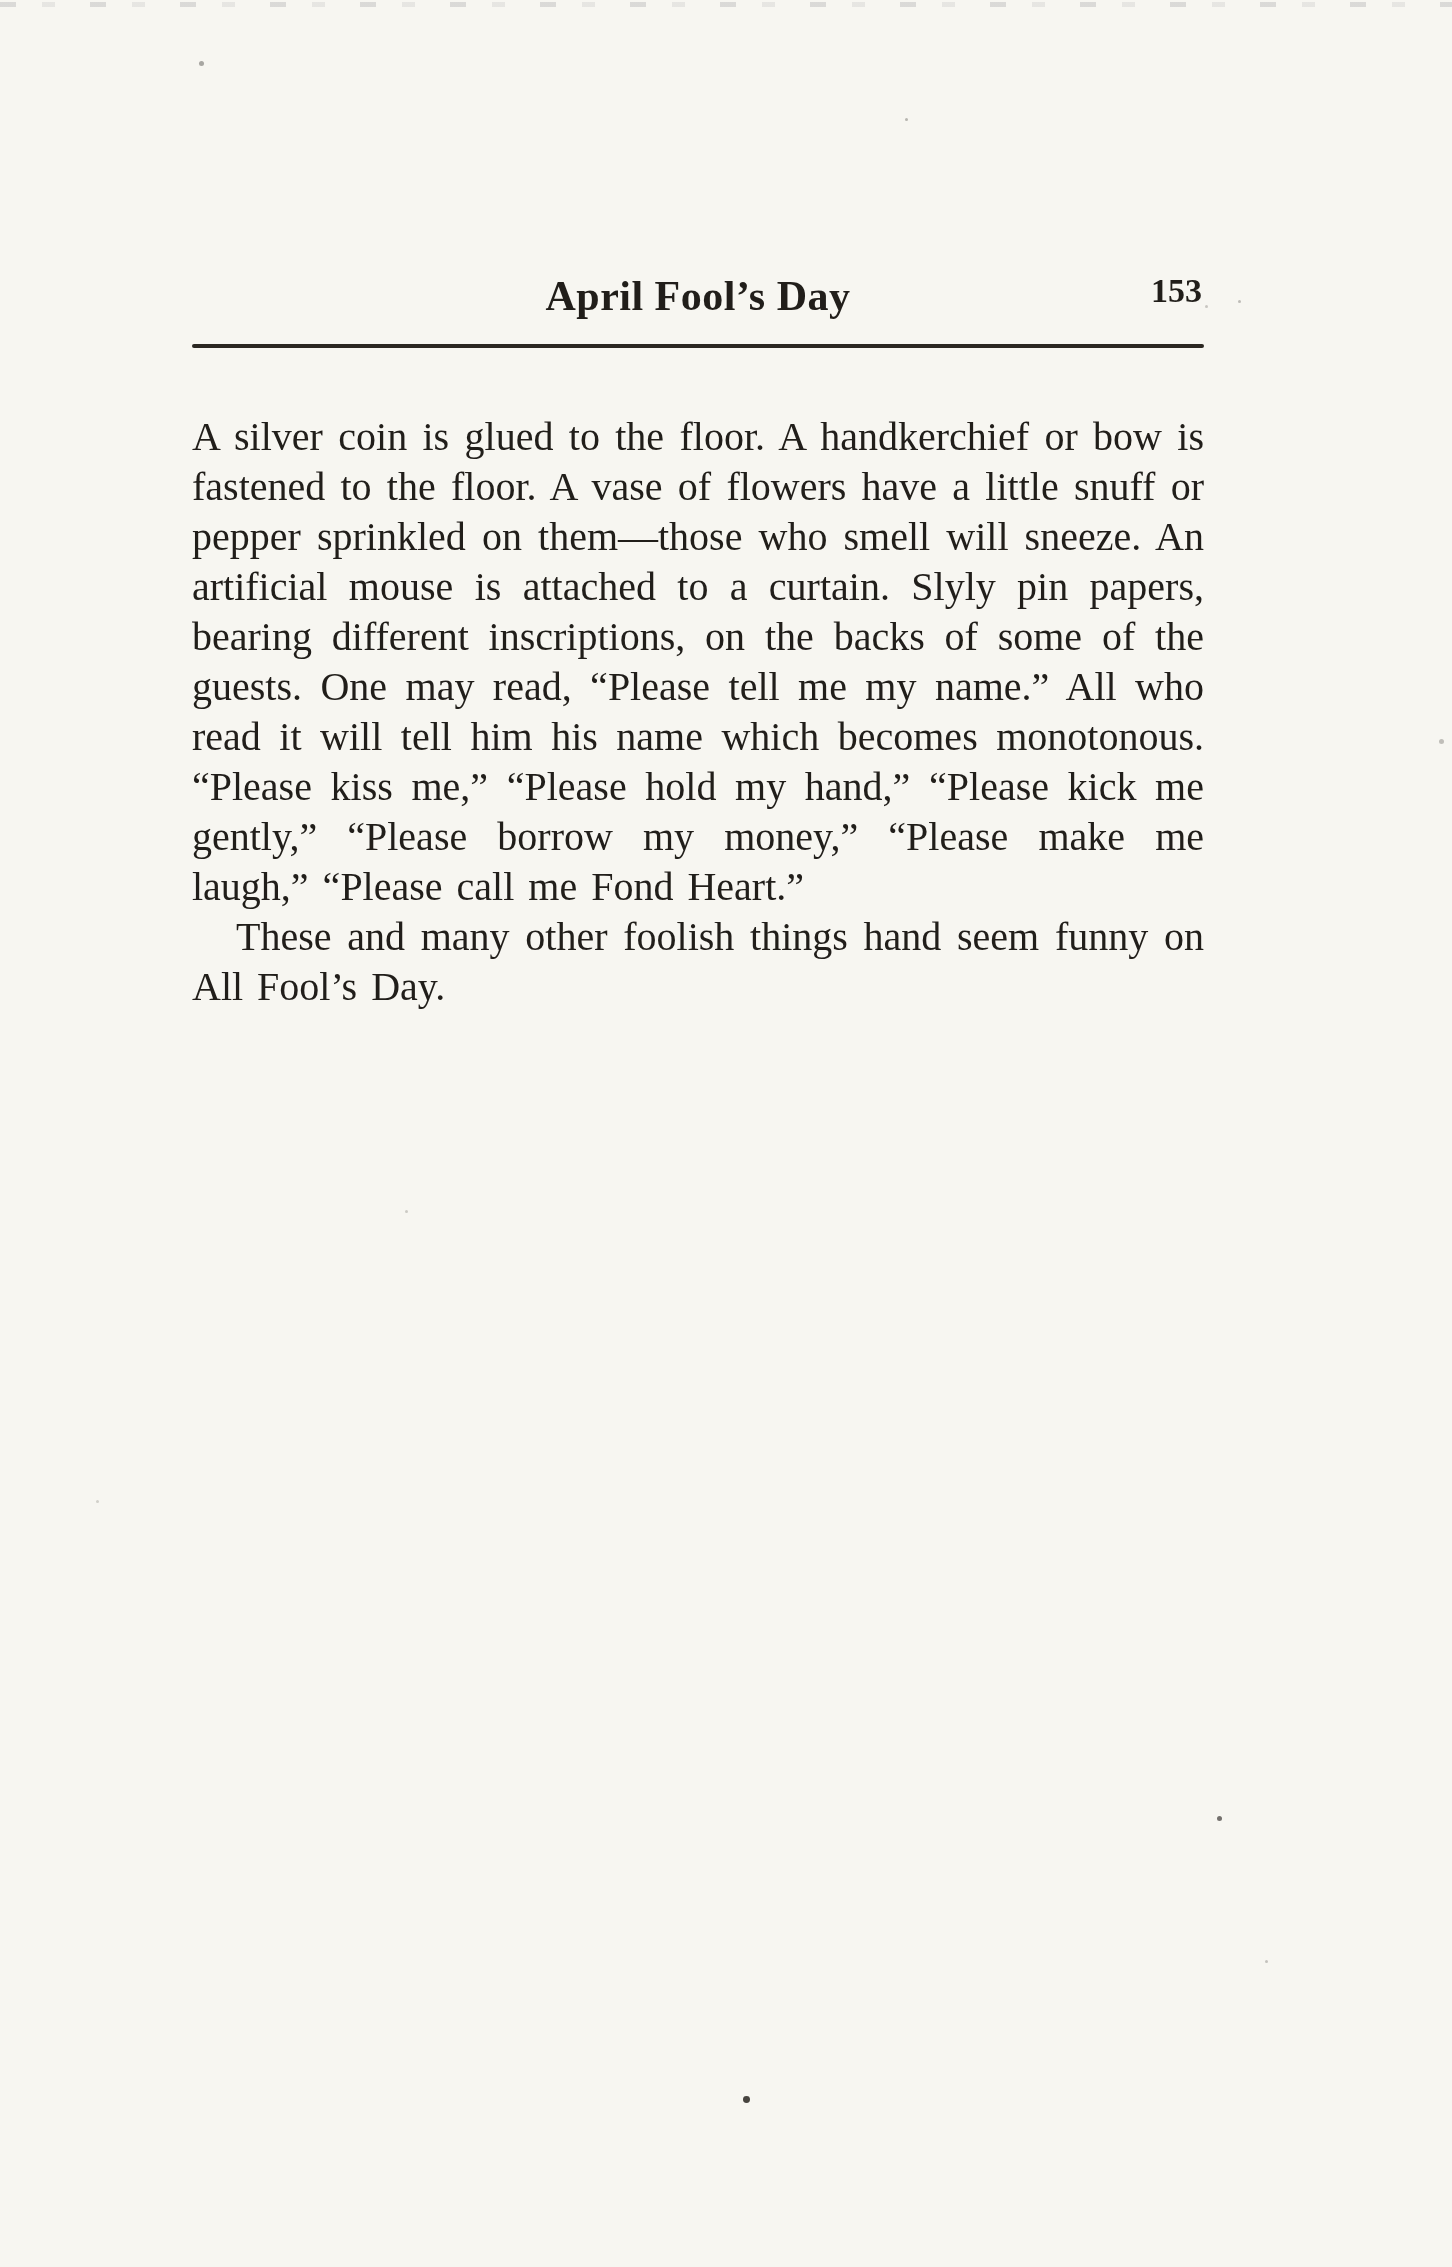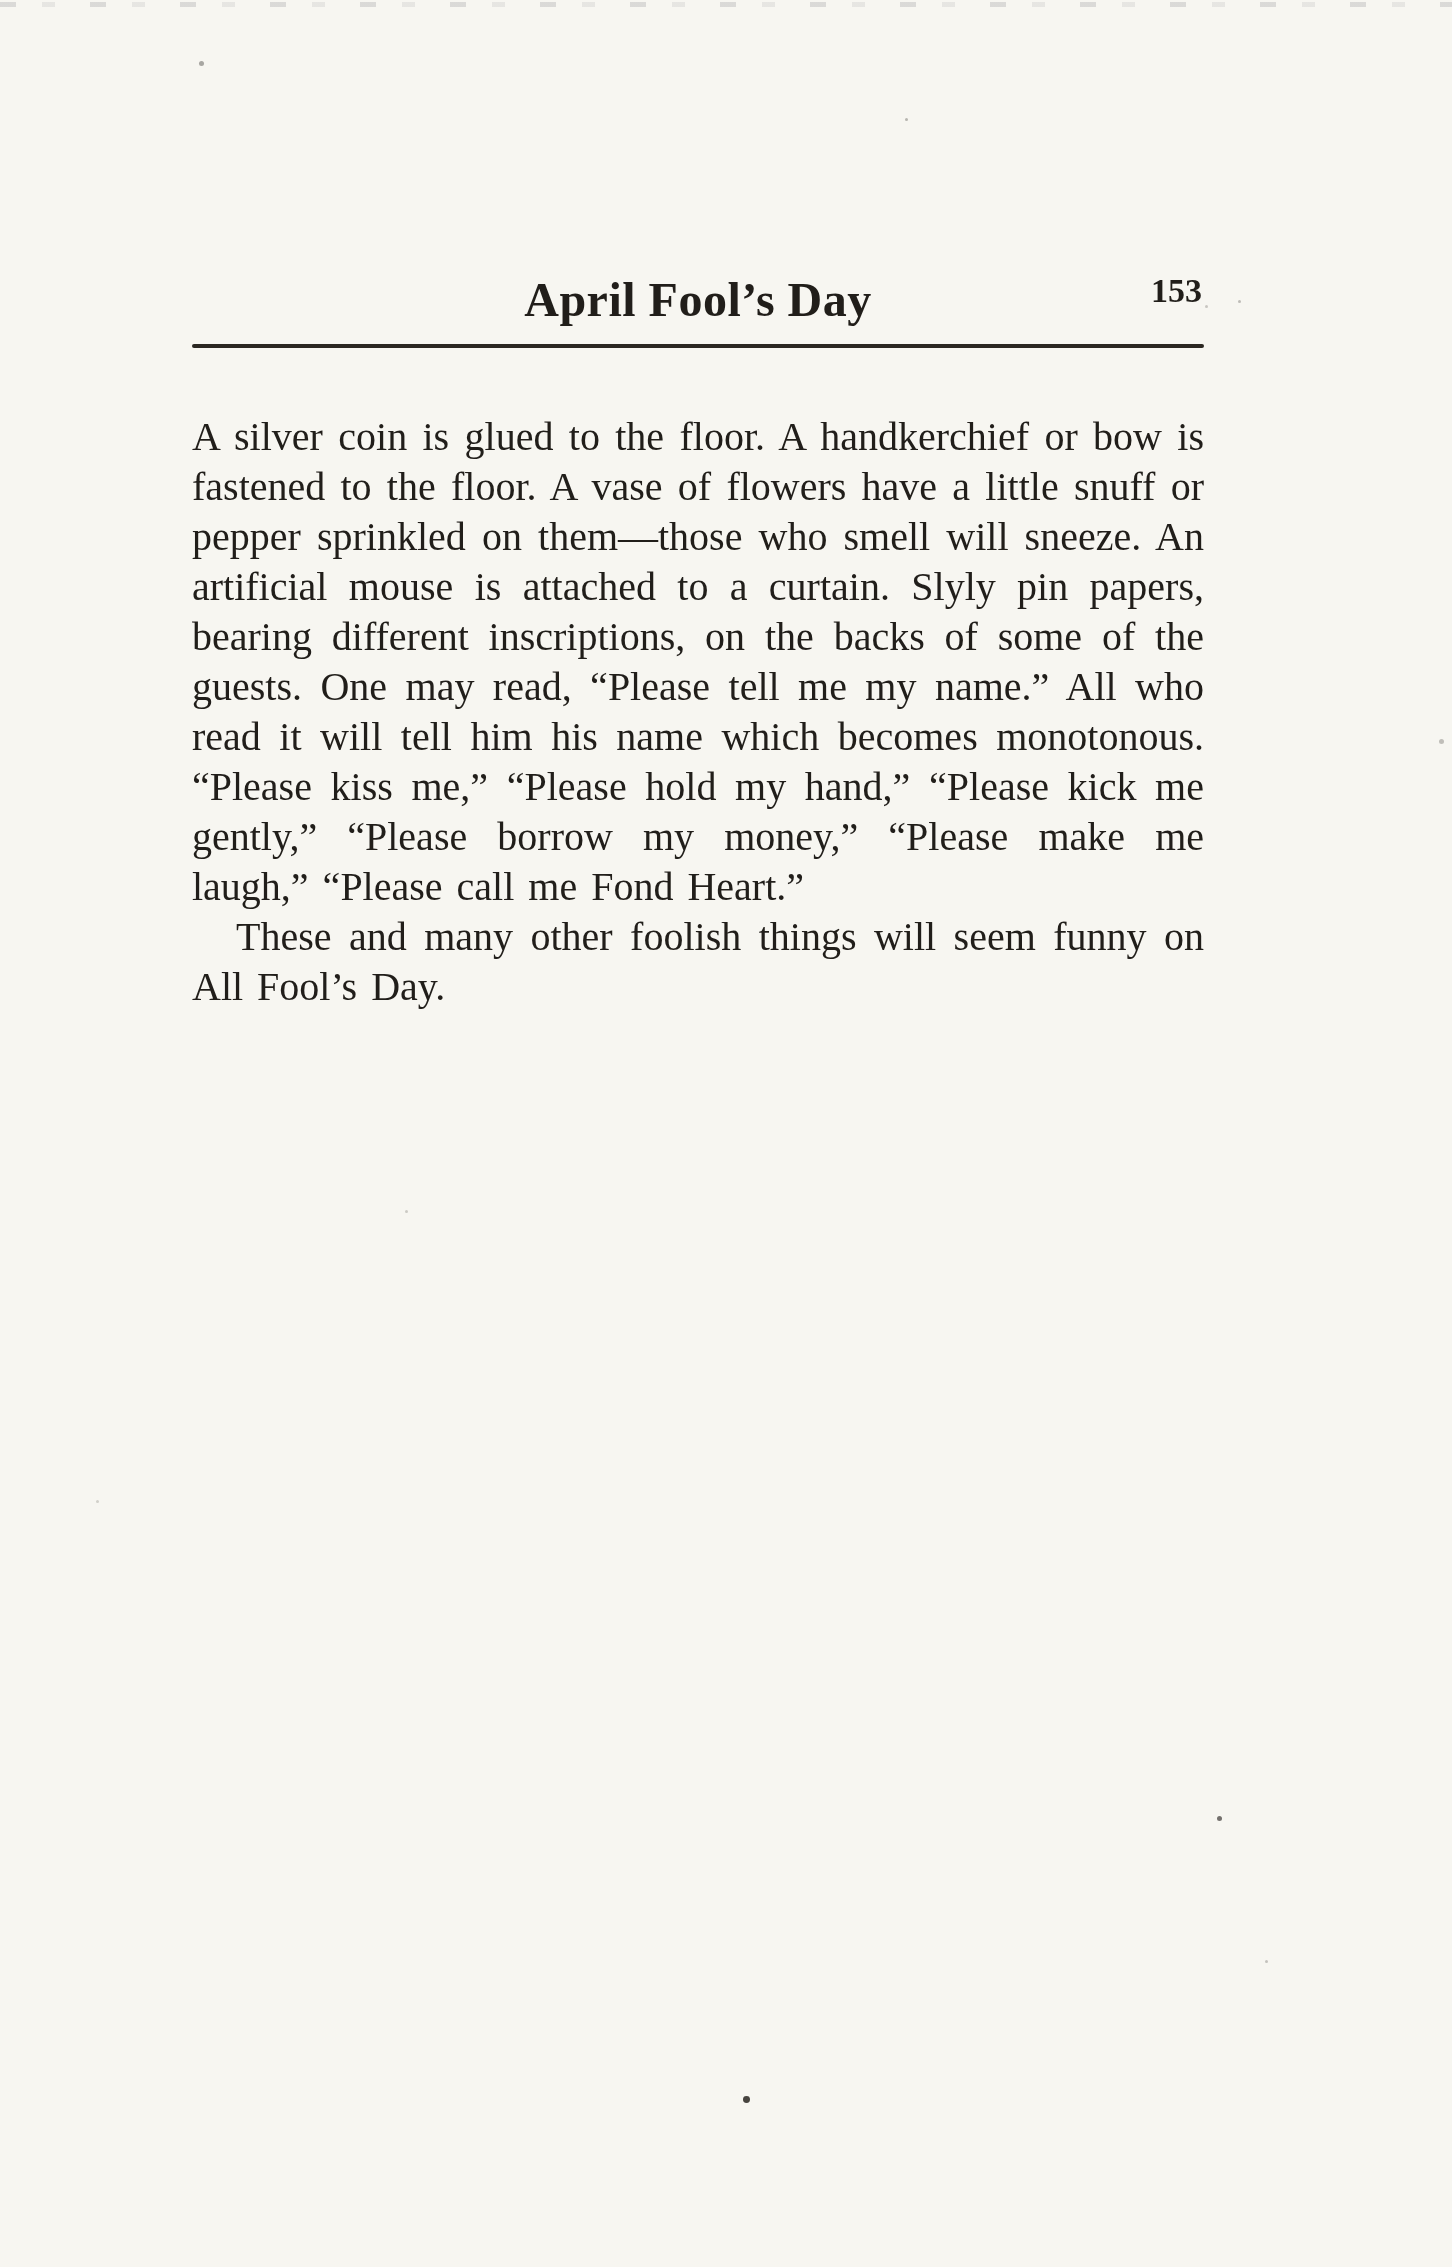--- a/index.html
+++ b/index.html
@@ -60,21 +60,21 @@
     top: 272px;
     width: 1012px;
   }
   .running-header {
     position: relative;
     height: 58px;
   }
   .header-title {
     display: block;
     text-align: center;
-    font-size: 48px;
+    font-size: 42px;
     font-weight: 700;
     letter-spacing: 0.5px;
     white-space: nowrap;
   }
   .page-number {
     position: absolute;
     right: 2px;
     top: 0;
     font-size: 34px;
     font-weight: 700;
@@ -112,17 +112,17 @@
 
     <header class="running-header">
       <span class="header-title">April Fool’s Day</span>
       <span class="page-number">153</span>
     </header>
 
     <div class="header-rule"></div>
 
     <main class="body-text">
       <p class="para">A silver coin is glued to the floor. A handkerchief or bow is fastened to the floor.  A vase of flowers have a little snuff or pepper sprinkled on them—those who smell will sneeze.  An artificial mouse is attached to a curtain.  Slyly pin papers, bearing different inscriptions, on the backs of some of the guests. One may read, “Please tell me my name.” All who read it will tell him his name which becomes monotonous.  “Please kiss me,” “Please hold my hand,” “Please kick me gently,” “Please borrow my money,” “Please make me laugh,” “Please call me Fond Heart.”</p>
-      <p class="para indented">These and many other foolish things will seem funny on All Fool’s Day.</p>
+      <p class="para indented">These and many other foolish things hand seem funny on All Fool’s Day.</p>
     </main>
 
   </div>
 </div>
 
 </body></html>

